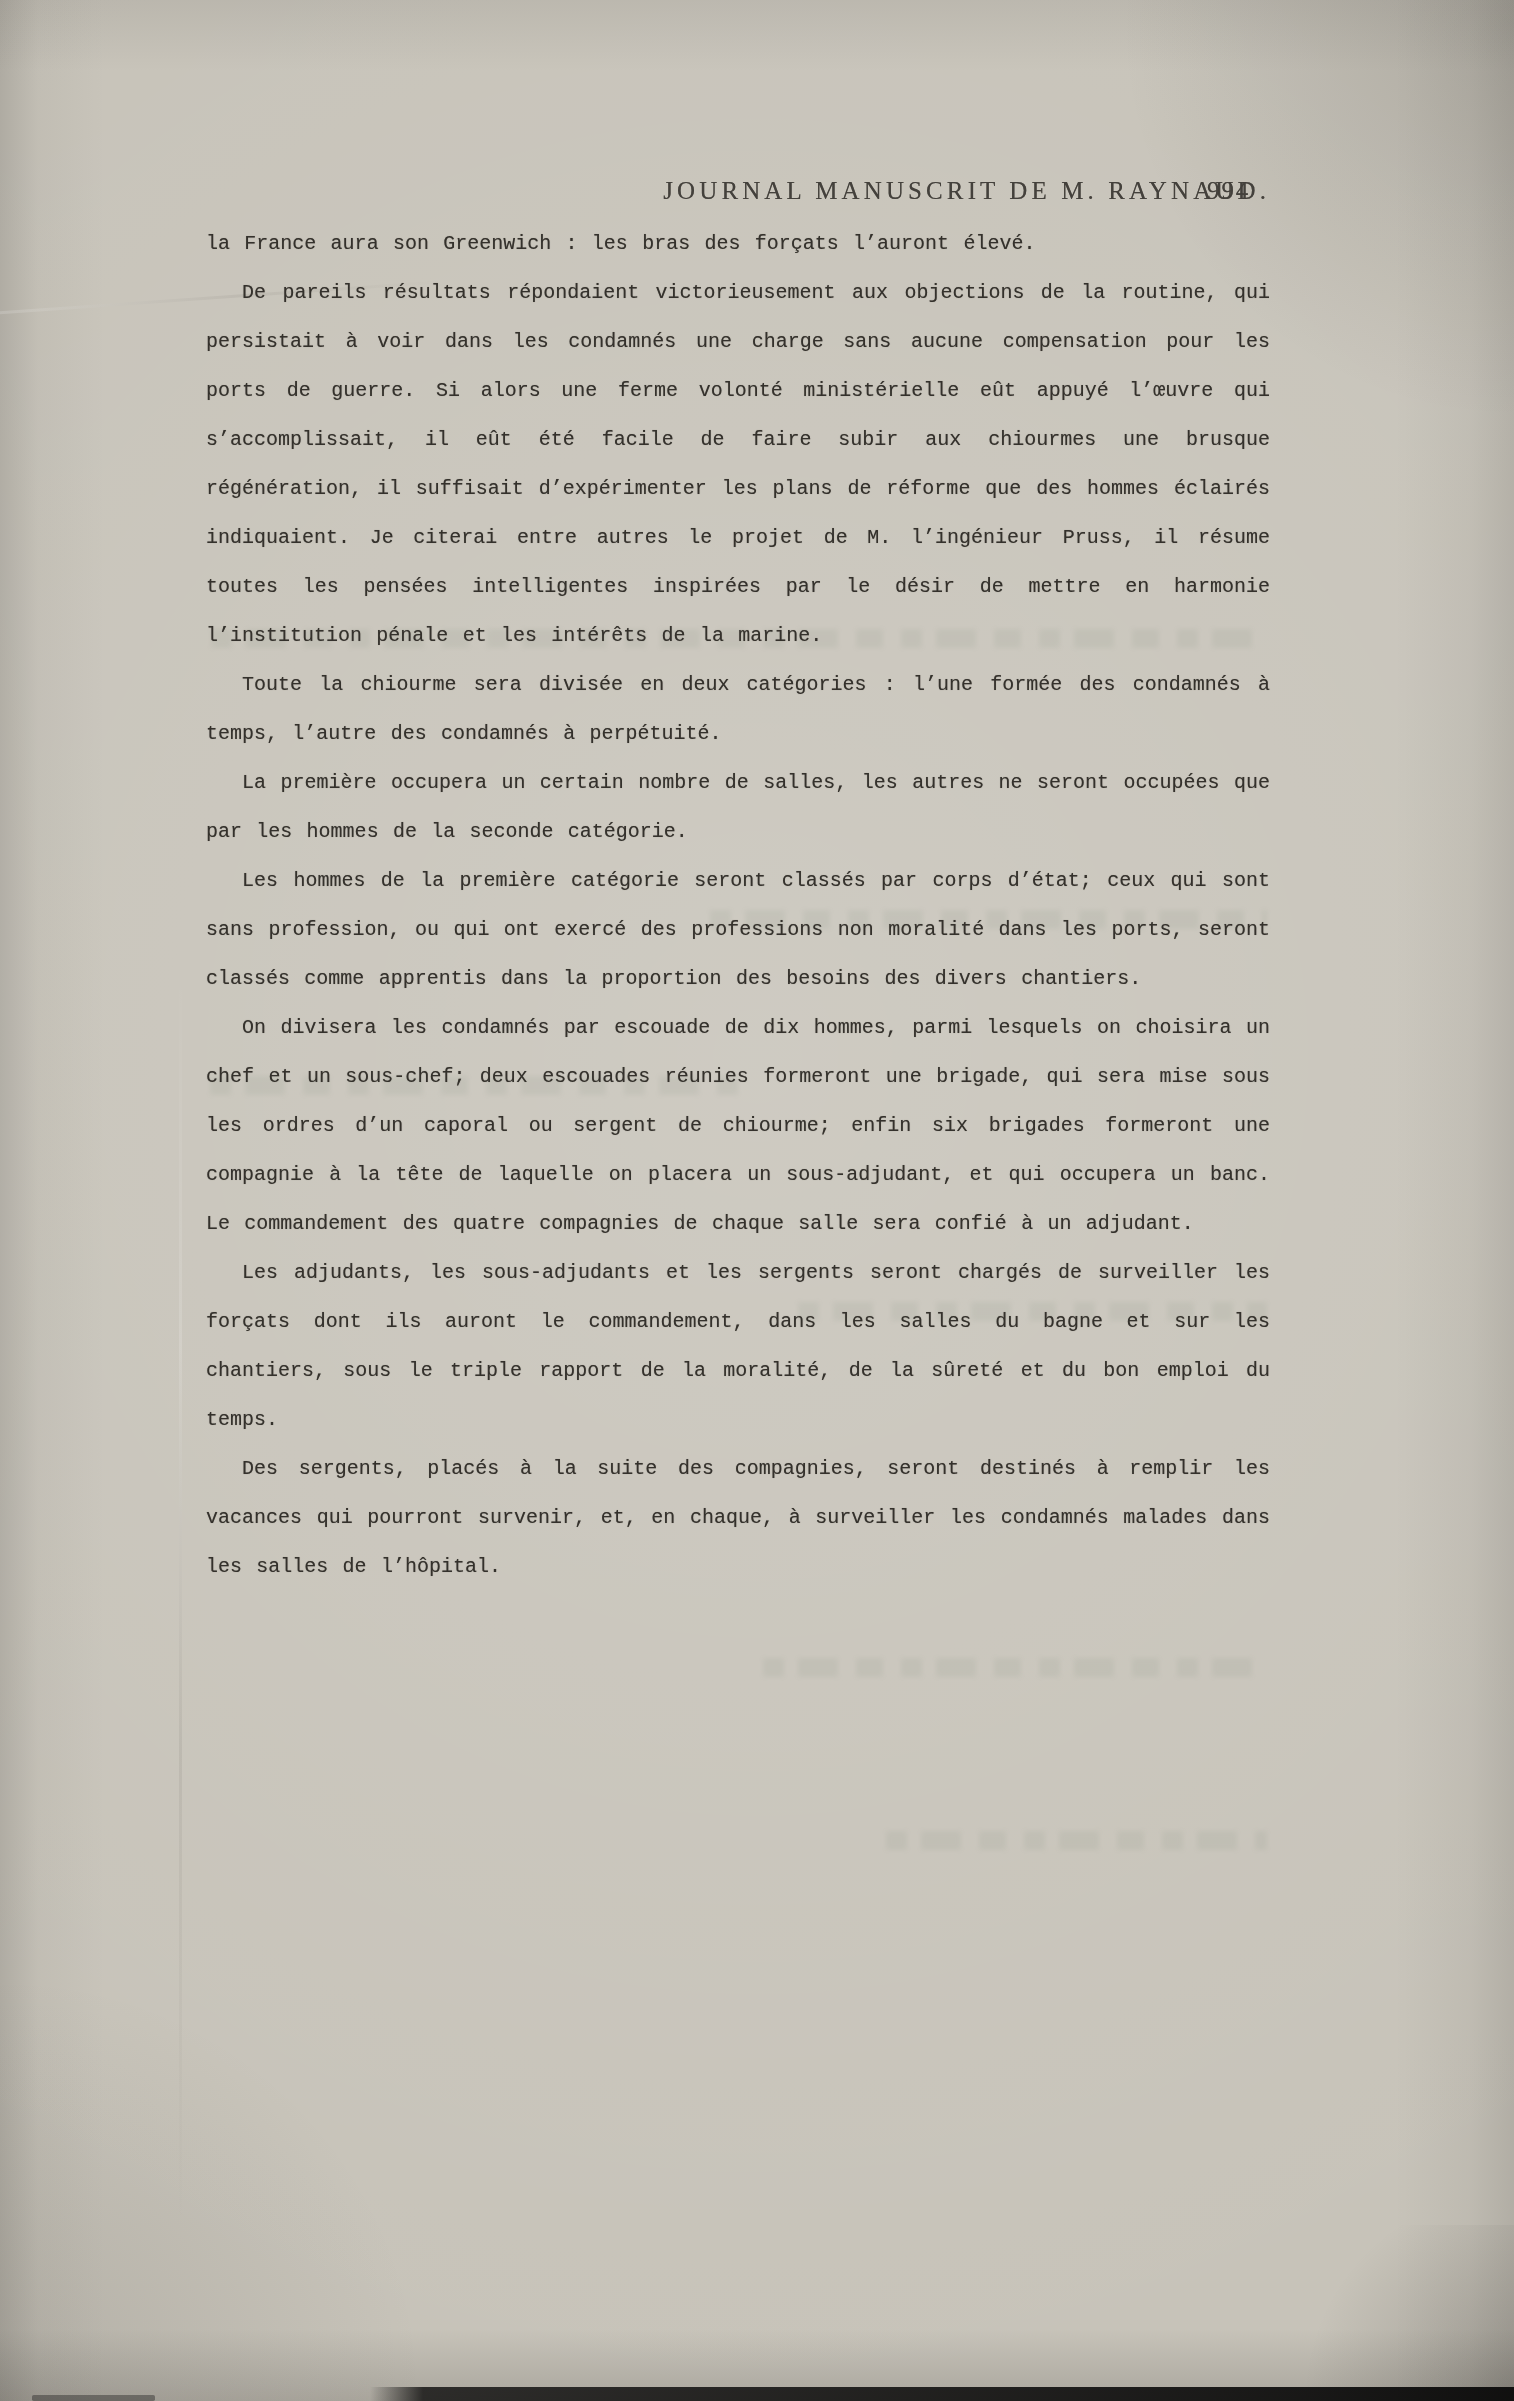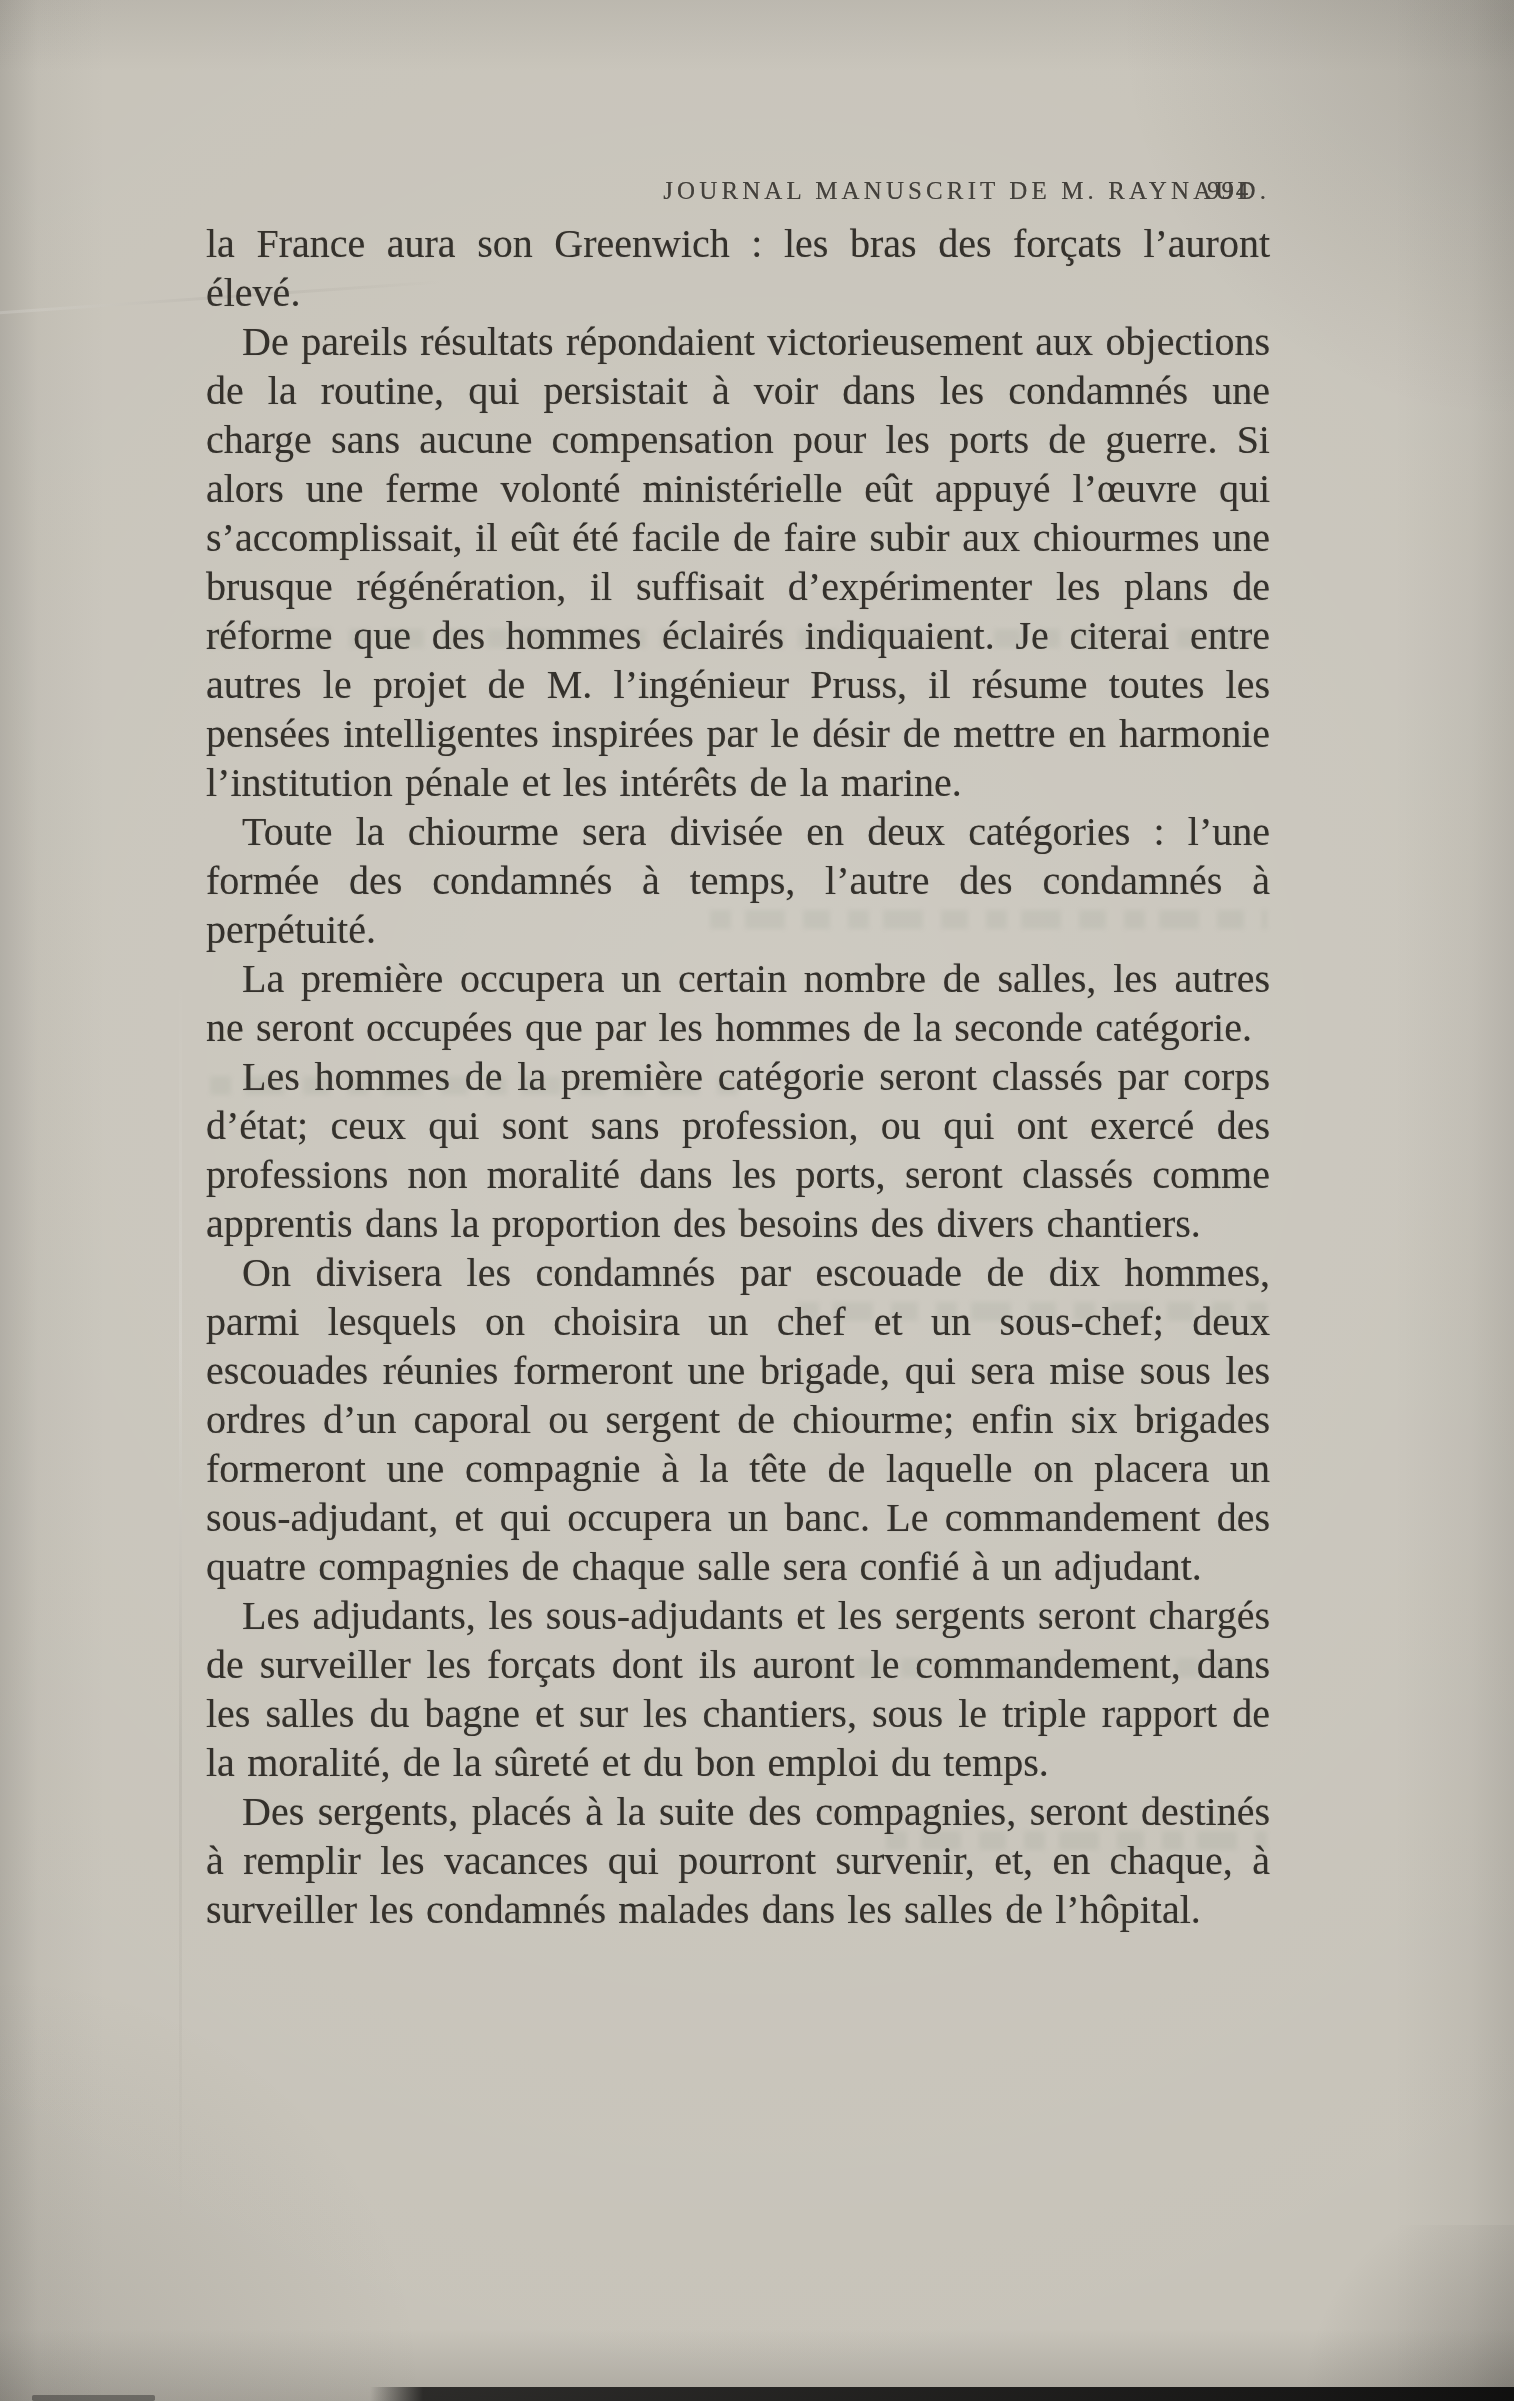--- a/index.html
+++ b/index.html
@@ -47,27 +47,28 @@
   }
   .running-head .page-number {
     position: absolute;
     right: 20px;
     top: 0;
     letter-spacing: 1.8px;
   }
 
   .text-block {
     margin-top: 9.4px;
-    font-size: 40px;
+    font-size: 20px;
     line-height: 49px;
     color: #34312c;
     text-align: justify;
     word-spacing: 2.3px;
     text-shadow: 0 0 0.8px rgba(45,40,34,.42);
     hyphens: auto;
+    font-family: Liberation Mono, monospace;
     -webkit-hyphens: auto;
   }
   .text-block p.para {
     margin: 0;
     text-indent: 0;
   }
   .text-block p.para.indent { text-indent: 36px; }
 
   
   .ghost {

